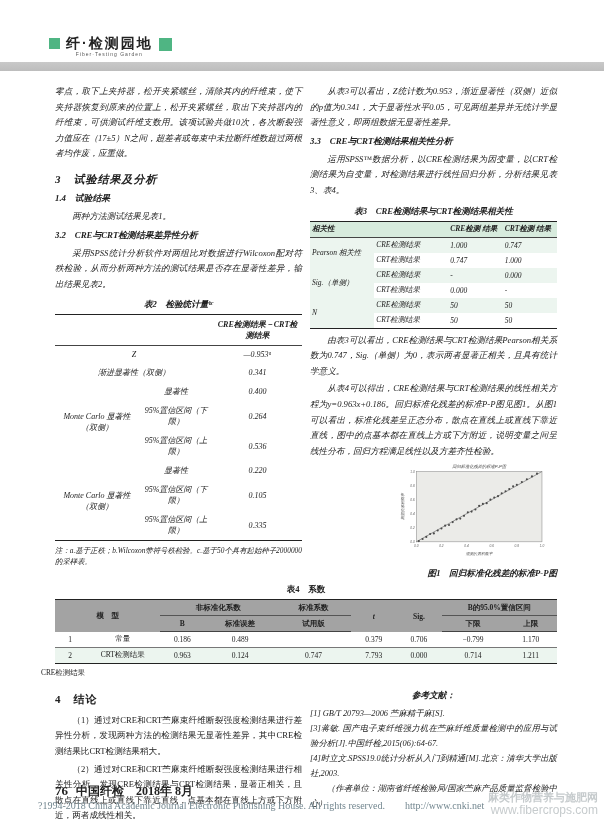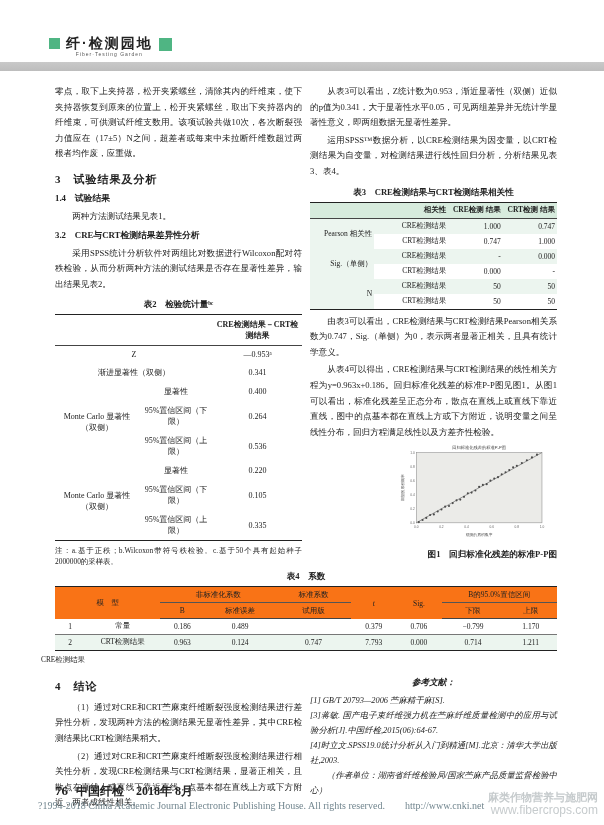--- a/index.html
+++ b/index.html
@@ -12,42 +12,42 @@
   .gsq.small{width:11px;height:11px;}
   .hdr-txt{display:flex;flex-direction:column;align-items:center;}
   .hdr-title{font-family:"Liberation Sans","DejaVu Sans",sans-serif;font-weight:bold;
              font-size:14px;letter-spacing:2px;line-height:15px;}
   .hdr-sub{font-family:"Liberation Sans",sans-serif;font-size:5px;color:#555;letter-spacing:1px;}
   .hdr-bar{position:absolute;top:62px;left:0;width:604px;height:9px;
            background:linear-gradient(#c9c9c9,#bdbdbd);}
 
   
   .content{position:absolute;top:84px;left:55px;width:502px;}
-  .cols{display:flex;gap:8px;}
+  .cols{display:flex;gap:8px;font-style:italic;}
   .col{width:247px;}
   p.body{font-size:8.6px;line-height:15.6px;text-align:justify;margin:0 0 2px 0;}
   p.body.ind{text-indent:2em;}
   h2.sec{font-size:11px;font-weight:bold;margin:10px 0 6px 0;letter-spacing:1px;}
   h3.sub{font-size:8.8px;font-weight:bold;margin:5px 0 4px 0;}
   .tbl-title{font-size:8.6px;font-weight:bold;text-align:center;margin:7px 0 3px 0;}
 
   table{border-collapse:collapse;width:100%;}
   .t2,.t3,.t4{border-top:1.4px solid #222;border-bottom:1.4px solid #222;}
   .t2 th,.t2 td{font-size:8px;padding:4px 2px;text-align:center;vertical-align:middle;}
   .t2 thead th{border-bottom:0.8px solid #444;font-weight:bold;}
   .t2 .w1{width:34%;}.t2 .w2{width:30%;}.t2 .w3{width:36%;}
   p.note{font-size:7.4px;line-height:11px;text-align:justify;margin:4px 0 0 0;}
 
-  .t3 th,.t3 td{font-size:7.5px;padding:2.5px 2px;text-align:right;vertical-align:middle;}
+  .t3 th,.t3 td{font-size:7.5px;padding:2.5px 2px;text-align:left;vertical-align:middle;}
   .t3 thead th{border-bottom:0.8px solid #444;font-weight:bold;background:#d7ebdd;}
   .t3 tbody tr.alt td{background:#ecf5ef;}
   .t3 .c1{width:26%;}.t3 .c2{width:30%;}.t3 .c3{width:22%;}.t3 .c4{width:22%;}
 
   .t4 th,.t4 td{font-size:7.5px;padding:2.5px 2px;text-align:center;vertical-align:middle;}
-  .t4 thead th{font-weight:normal;background:#f97316;}
+  .t4 thead th{font-weight:bold;background:#a3a3a3;}
   .t4 thead tr:last-child th{border-bottom:0.8px solid #444;}
   .t4 thead th.grp{border-bottom:0.7px solid #555;}
   .t4 tbody tr:first-child td{border-bottom:0.6px solid #777;}
   .t4 tbody tr.alt td{background:#ecf5ef;}
   .t4-sec{margin-top:4px;}
   .t4-foot{font-size:7.4px;margin:4px 0 0 -14px;}
 
   
   figure{margin:4px 0 0 0;text-align:right;}
   .plotarea{fill:#ebebe8;stroke:#8a8a8a;stroke-width:0.5;}
@@ -143,20 +143,21 @@
               <td>95%置信区间（上限）</td>
               <td>0.335</td>
             </tr>
           </tbody>
         </table>
         <p class="note">注：a.基于正秩；b.Wilcoxon带符号秩检验。c.基于50个具有起始种子2000000的采样表。</p>
       </div>
 
       <div class="col">
         <p class="body ind">从表3可以看出，Z统计数为0.953，渐近显著性（双侧）近似的p值为0.341，大于显著性水平0.05，可见两组差异并无统计学显著性意义，即两组数据无显著性差异。</p>
+        <h3 class="sub">3.3　CRE与CRT检测结果相关性分析</h3>
         <p class="body ind">运用SPSS™数据分析，以CRE检测结果为因变量，以CRT检测结果为自变量，对检测结果进行线性回归分析，分析结果见表3、表4。</p>
 
         <div class="tbl-title">表3　CRE检测结果与CRT检测结果相关性</div>
         <table class="t3">
           <thead>
             <tr>
               <th colspan="2">相关性</th>
               <th class="c3">CRE检测 结果</th>
               <th class="c4">CRT检测 结果</th>
             </tr>

